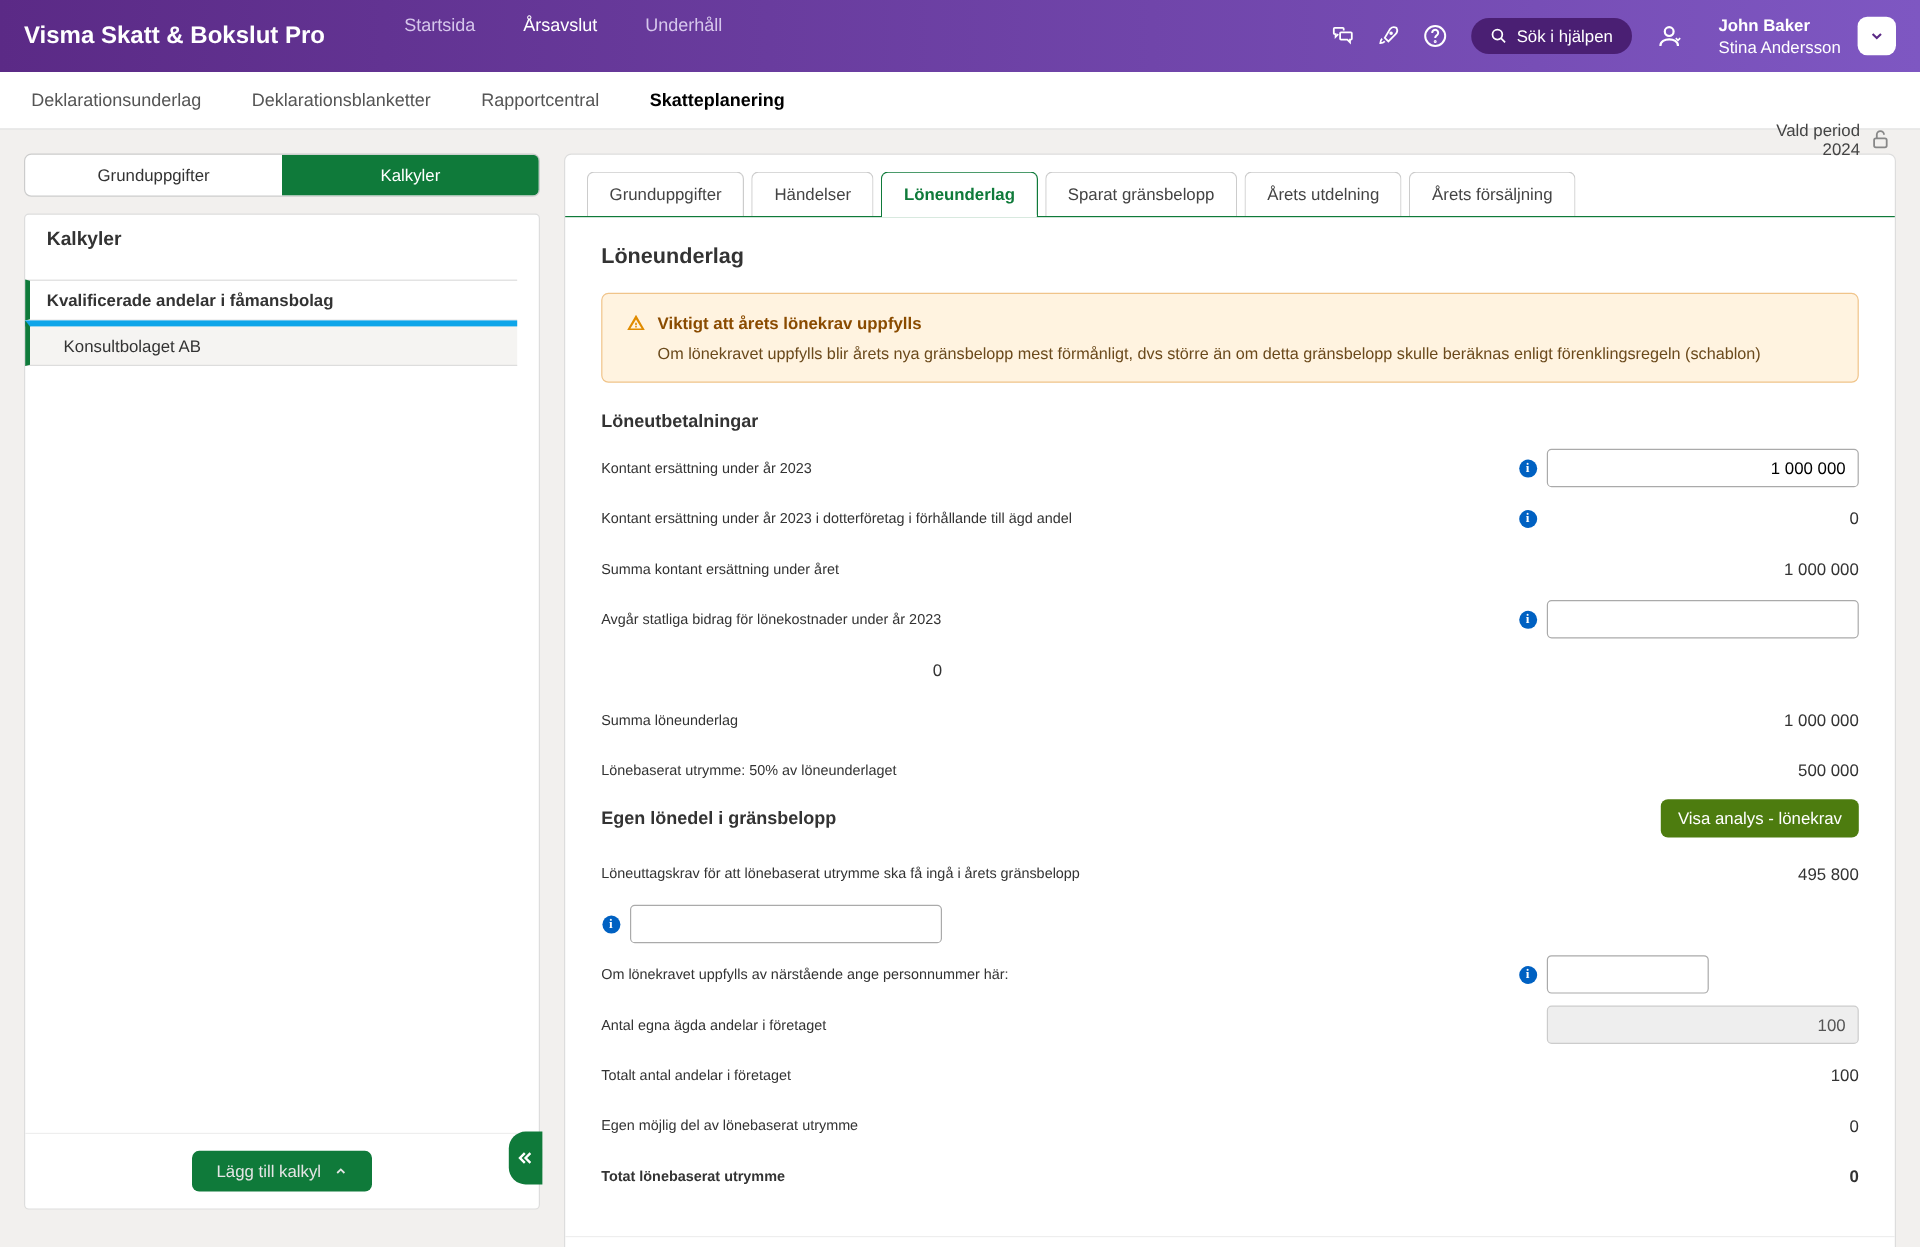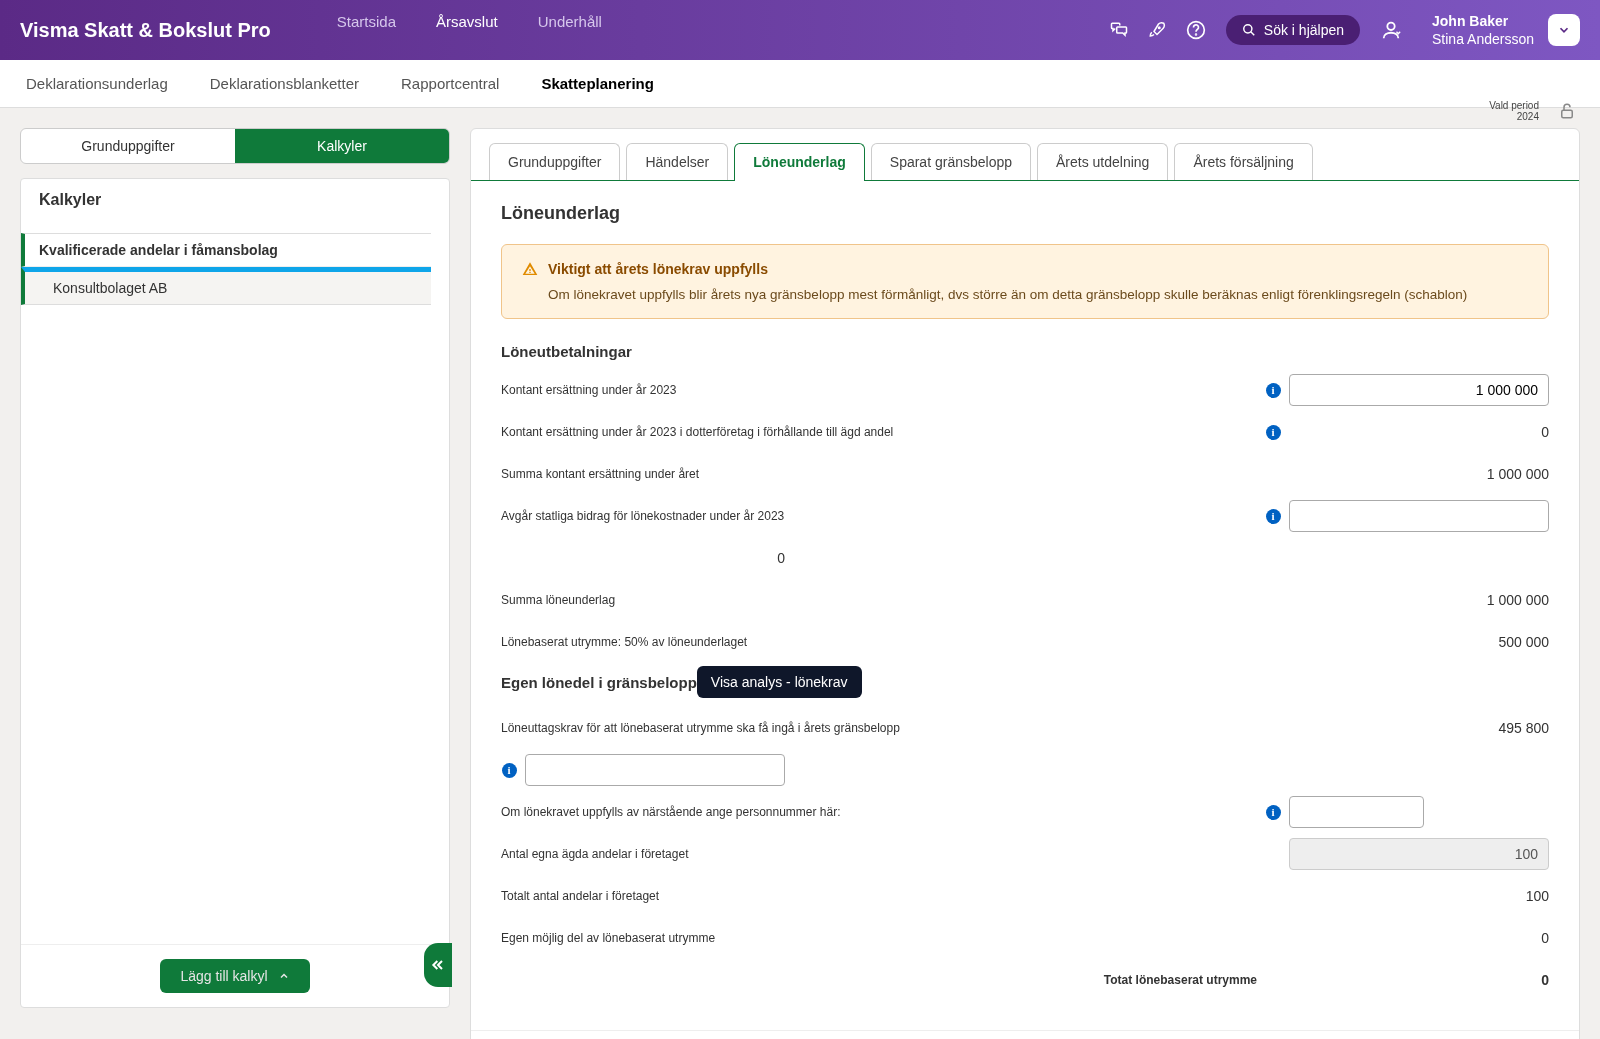--- a/index.html
+++ b/index.html
@@ -40,46 +40,46 @@
 .tree-item.top { border-left-color: #0f7a3a; font-weight: 700; border-top: 1px solid #ddd; }
 .tree-item.sub { padding-left: 28px; background: #f5f4f2; border-top: 5px solid #0ea5e9; border-bottom: 1px solid #ddd; }
 .tree-item.sub.selected { border-left-color: #0f7a3a; }
 
 .collapse-tab { position: absolute; right: -2px; top: 815px; background: #0f7a3a; color: #fff; width: 28px; height: 44px; border-radius: 14px 0 0 14px; display: flex; align-items: center; justify-content: center; cursor: pointer; }
 
 .add-calc-wrap { position: absolute; bottom: 0; left: 0; right: 0; padding: 14px; text-align: center; border-top: 1px solid #eee; }
 .add-calc-btn { background: #0f7a3a; color: #e5e5e5; border: none; border-radius: 6px; padding: 9px 20px; cursor: pointer; font-size: 14px; display: inline-flex; align-items: center; gap: 10px; }
 
 
-.period-badge { position: absolute; top: 100px; right: 24px; text-align: right; font-size: 10px; color: #444; display:flex; align-items:center; gap:19px; }
+.period-badge { position: absolute; top: 100px; right: 24px; text-align: right; font-size: 14px; color: #444; display:flex; align-items:center; gap:8px; }
 .period-badge .lock-icon { color: #888; }
 
 
 .content { flex: 1; background: #fff; border: 1px solid #ddd; border-radius: 6px; padding: 0; }
 .tabs-row { display: flex; gap: 6px; padding: 14px 18px 0 18px; border-bottom: 1px solid #0f7a3a; }
 .tab { padding: 10px 18px; border: 1px solid #ccc; border-bottom: none; border-radius: 6px 6px 0 0; cursor: pointer; font-size: 14px; color: #444; background: #fff; }
 .tab.active { border-color: #0f7a3a; color: #0f7a3a; font-weight: 600; position: relative; }
 .tab.active::after { content: ""; position: absolute; left: 0; right: 0; bottom: -1px; height: 2px; background: #fff; }
 
 .content-body { padding: 22px 30px 26px 30px; }
 .content-body h2 { font-size: 18px; font-weight: 600; margin-bottom: 20px; }
 
 .alert-box { background: #fff3e0; border: 1px solid #f0c48a; border-radius: 6px; padding: 16px 20px; margin-bottom: 24px; }
 .alert-box .alert-title { color: #8a4b00; font-weight: 600; font-size: 14px; display: flex; align-items: center; gap: 10px; }
 .alert-box .alert-title .tri { color: #e08b00; }
 .alert-box .alert-body { color: #6b4a1c; font-size: 13.5px; margin-top: 10px; margin-left: 26px; }
 
 .section-title { font-size: 15px; font-weight: 600; margin-bottom: 12px; }
-.section-title.with-btn { display:flex; align-items:center; }
-.green-btn { background: #0f172a; color: #fff; border: none; border-radius: 6px; padding: 8px 14px; cursor: pointer; font-size: 14px; }
+.section-title.with-btn { display:flex; justify-content:space-between; align-items:center; }
+.green-btn { background: #4d7c0f; color: #fff; border: none; border-radius: 6px; padding: 8px 14px; cursor: pointer; font-size: 14px; }
 
 .form-row { display: flex; align-items: center; min-height: 36px; margin-bottom: 6px; gap: 8px; }
 .form-row .label { flex: 1; font-size: 12px; color: #333; }
 .form-row .label.link { text-decoration: underline; cursor: pointer; }
-.form-row .label.bold { font-weight: 600; text-align: right; }
+.form-row .label.bold { font-weight: 600; }
 .form-row .info-icon { width: 16px; flex-shrink: 0; display:flex; justify-content:center; }
 .info-dot { width: 15px; height: 15px; border-radius: 50%; background: #0061c2; color: #fff; display: inline-flex; align-items: center; justify-content: center; font-size: 11px; font-weight: 700; font-family: Georgia, serif; cursor: pointer; }
 .form-row .value { width: 260px; text-align: right; font-size: 14px; }
 .form-row .value.bold { font-weight: 600; }
 .form-row input.txt { width: 260px; padding: 7px 10px; border: 1px solid #aaa; border-radius: 4px; text-align: right; font-size: 14px; background: #fff; }
 .form-row input.txt.short { width: 135px; }
 .form-row input.txt.disabled { background: #eee; color: #555; border-color: #ccc; }
 
 .remove-btn-wrap { border-top: 1px solid #eee; padding: 14px 30px; }
 

